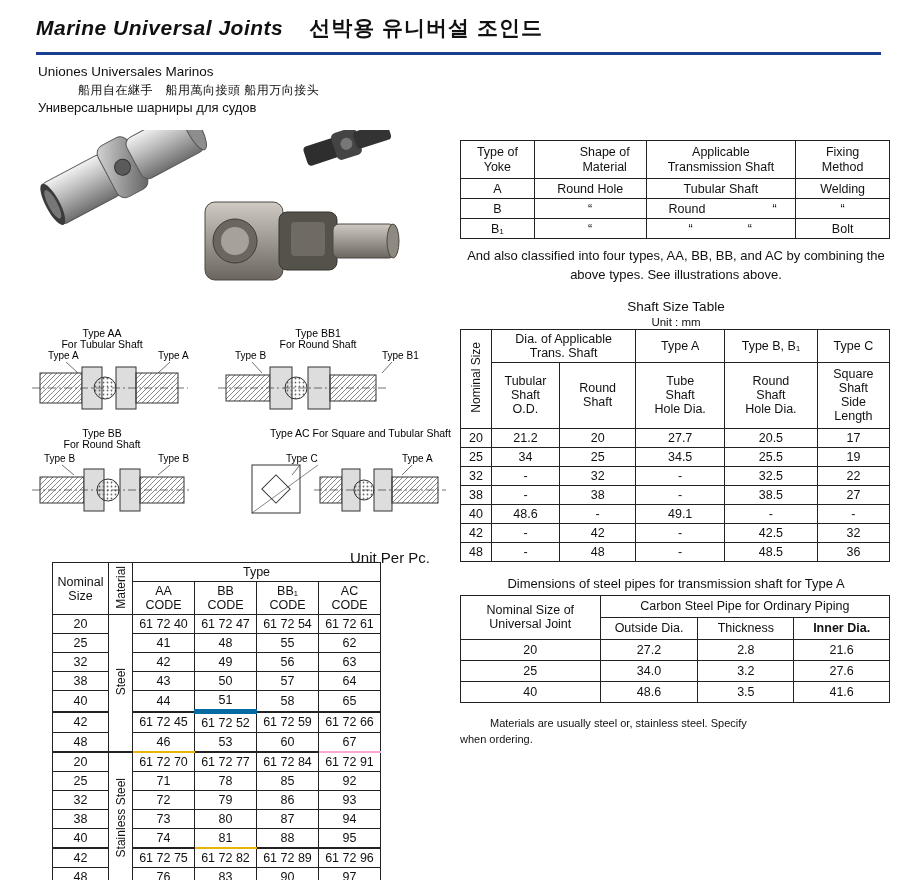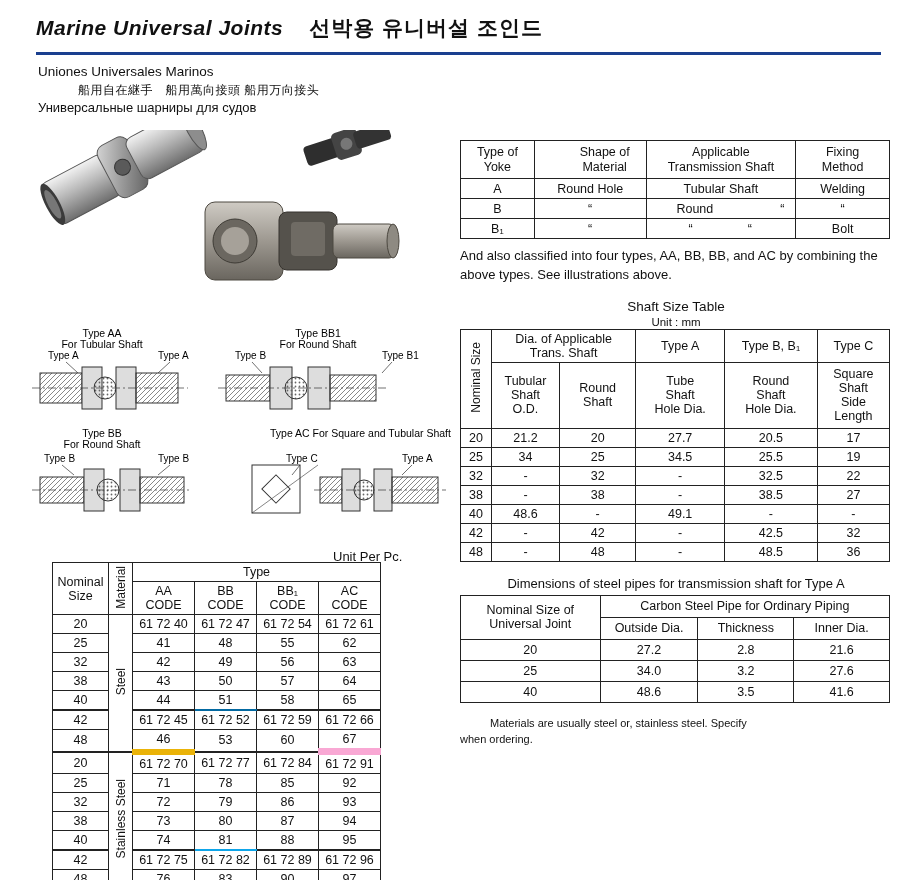--- a/index.html
+++ b/index.html
@@ -27,21 +27,21 @@
   .subtitles { position:absolute; left:38px; top:62px; line-height:1.45; }
   .sub-es { font-size:13.5px; }
   .sub-cjk { font-size:12px; letter-spacing:0.5px;margin-left:40px; }
   .sub-ru { font-size:13px; }
 
   
   .photo-area { position:absolute; left:20px; top:130px; width:430px; height:190px; }
 
   .diagram-area { position:absolute; left:30px; top:325px; width:430px; height:230px; }
 
-  .unit-per-pc { position:absolute; left:333px; top:549px; font-size:13px; }
+  .unit-per-pc { position:absolute; left:350px; top:549px; font-size:15px; }
 
   
   table { border-collapse:collapse; }
   .tbl td, .tbl th {
     border:1px solid #222;
     font-weight:normal;
     font-size:12.5px;
     text-align:center;
     padding:2px 3px;
   }
@@ -56,21 +56,21 @@
     font-size:12px;
   }
 
   
   .right-col { position:absolute; left:460px; top:140px; width:432px; }
 
   .yoke-table { width:430px; }
   .yoke-table td { height:20px; font-size:12.5px; }
   .yoke-table td.h { height:38px; line-height:1.2; }
 
-  .note { font-size:13px; line-height:1.45; margin-top:8px; }
+  .note { font-size:13px; line-height:1.45; margin-top:8px; text-align:center; }
 
   .shaft-title { text-align:center; font-size:13.5px; margin-top:14px; }
   .unit-mm { text-align:center; font-size:11.5px; margin-top:2px; margin-bottom:1px; }
 
   .shaft-table { width:430px; }
   .shaft-table td { height:16px; font-size:12.5px; }
 
   .pipe-title { font-size:13px; margin-top:14px; text-align:center; }
   .pipe-table { width:430px; margin-top:4px; }
   .pipe-table td { height:21px; font-size:12.5px; }
@@ -287,41 +287,41 @@
     <tr>
       <td>40</td>
       <td>44</td>
       <td>51</td>
       <td>58</td>
       <td>65</td>
     </tr>
     <tr>
       <td style="border-top:2px solid #222">42</td>
       <td style="border-top:2px solid #222">61 72 45</td>
-      <td style="border-top:2px solid #0369a1">61 72 52</td>
+      <td style="border-top:5px solid #0369a1">61 72 52</td>
       <td style="border-top:2px solid #222">61 72 59</td>
       <td style="border-top:2px solid #222">61 72 66</td>
     </tr>
     <tr>
       <td>48</td>
       <td>46</td>
       <td>53</td>
       <td>60</td>
       <td>67</td>
     </tr>
 
     <tr>
       <td style="border-top:2px solid #222">20</td>
       <td rowspan="7" style="border-top:2px solid #222">
         <span class="vert">Stainless Steel</span>
       </td>
-      <td style="border-top:6px solid #eab308">61 72 70</td>
+      <td style="border-top:2px solid #eab308">61 72 70</td>
       <td style="border-top:2px solid #222">61 72 77</td>
       <td style="border-top:2px solid #222">61 72 84</td>
-      <td style="border-top:7px solid #f9a8d4">61 72 91</td>
+      <td style="border-top:2px solid #f9a8d4">61 72 91</td>
     </tr>
     <tr>
       <td>25</td>
       <td>71</td>
       <td>78</td>
       <td>85</td>
       <td>92</td>
     </tr>
     <tr>
       <td>32</td>
@@ -340,21 +340,21 @@
     <tr>
       <td>40</td>
       <td>74</td>
       <td>81</td>
       <td>88</td>
       <td>95</td>
     </tr>
     <tr>
       <td style="border-top:2px solid #222">42</td>
       <td style="border-top:2px solid #222">61 72 75</td>
-      <td style="border-top:2px solid #0ea5e9">61 72 82</td>
+      <td style="border-top:2px solid #eab308">61 72 82</td>
       <td style="border-top:2px solid #222">61 72 89</td>
       <td style="border-top:2px solid #222">61 72 96</td>
     </tr>
     <tr>
       <td>48</td>
       <td>76</td>
       <td>83</td>
       <td>90</td>
       <td>97</td>
     </tr>
@@ -385,21 +385,21 @@
       </tr>
       <tr>
         <td>A</td>
         <td>Round Hole</td>
         <td>Tubular Shaft</td>
         <td>Welding</td>
       </tr>
       <tr>
         <td>B</td>
         <td>“</td>
-        <td style="text-align:center;padding-left:22px;">
+        <td style="text-align:left;padding-left:22px;">
           <span>Round</span>
           <span style="display:inline-block;width:60px;"></span>
           <span>“</span>
         </td>
         <td>“</td>
       </tr>
       <tr>
         <td>B₁</td>
         <td>“</td>
         <td style="text-align:left;padding-left:42px;">
@@ -524,21 +524,21 @@
           <tr>
         <td rowspan="2" style="width:140px;height:44px;">
           <div>Nominal Size of</div>
           <div>Universal Joint</div>
         </td>
         <td colspan="3">Carbon Steel Pipe for Ordinary Piping</td>
       </tr>
       <tr>
         <td style="width:98px;">Outside Dia.</td>
         <td style="width:96px;">Thickness</td>
-        <td style="width:96px;">Inner Dia.</td>
+        <td style="width:96px;font-weight:bold;">Inner Dia.</td>
       </tr>
       <tr>
         <td>20</td>
         <td>27.2</td>
         <td>2.8</td>
         <td>21.6</td>
       </tr>
       <tr>
         <td>25</td>
         <td>34.0</td>

